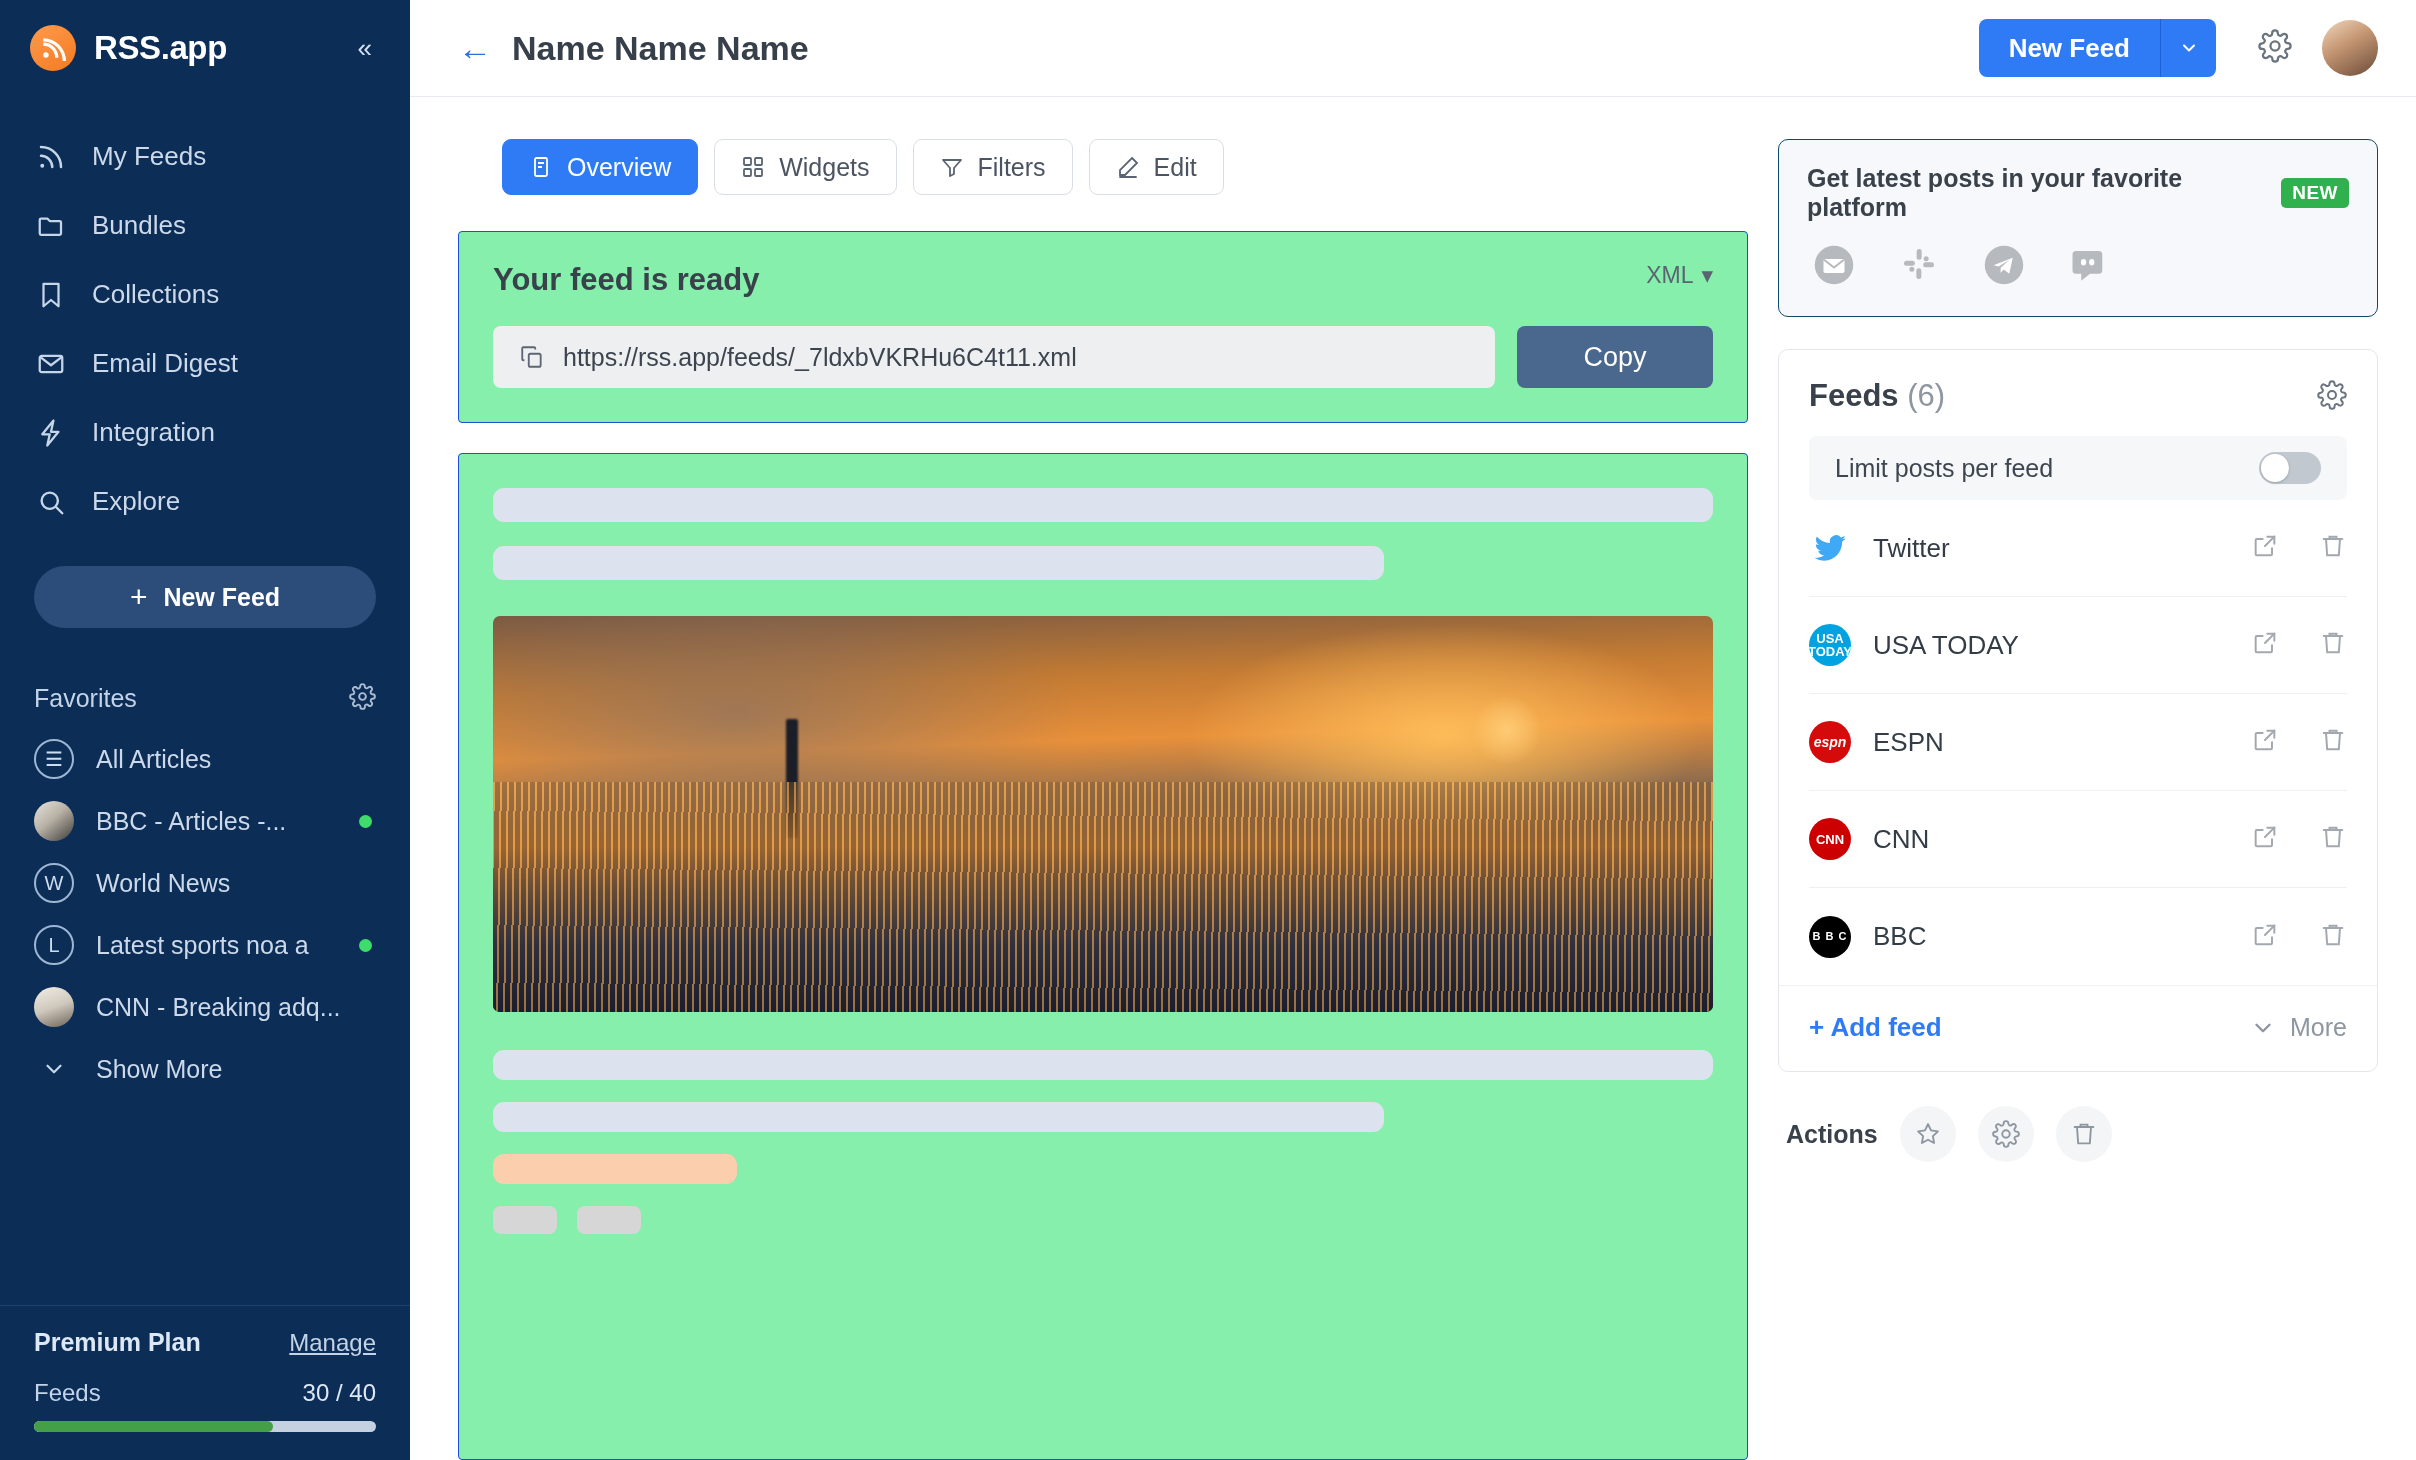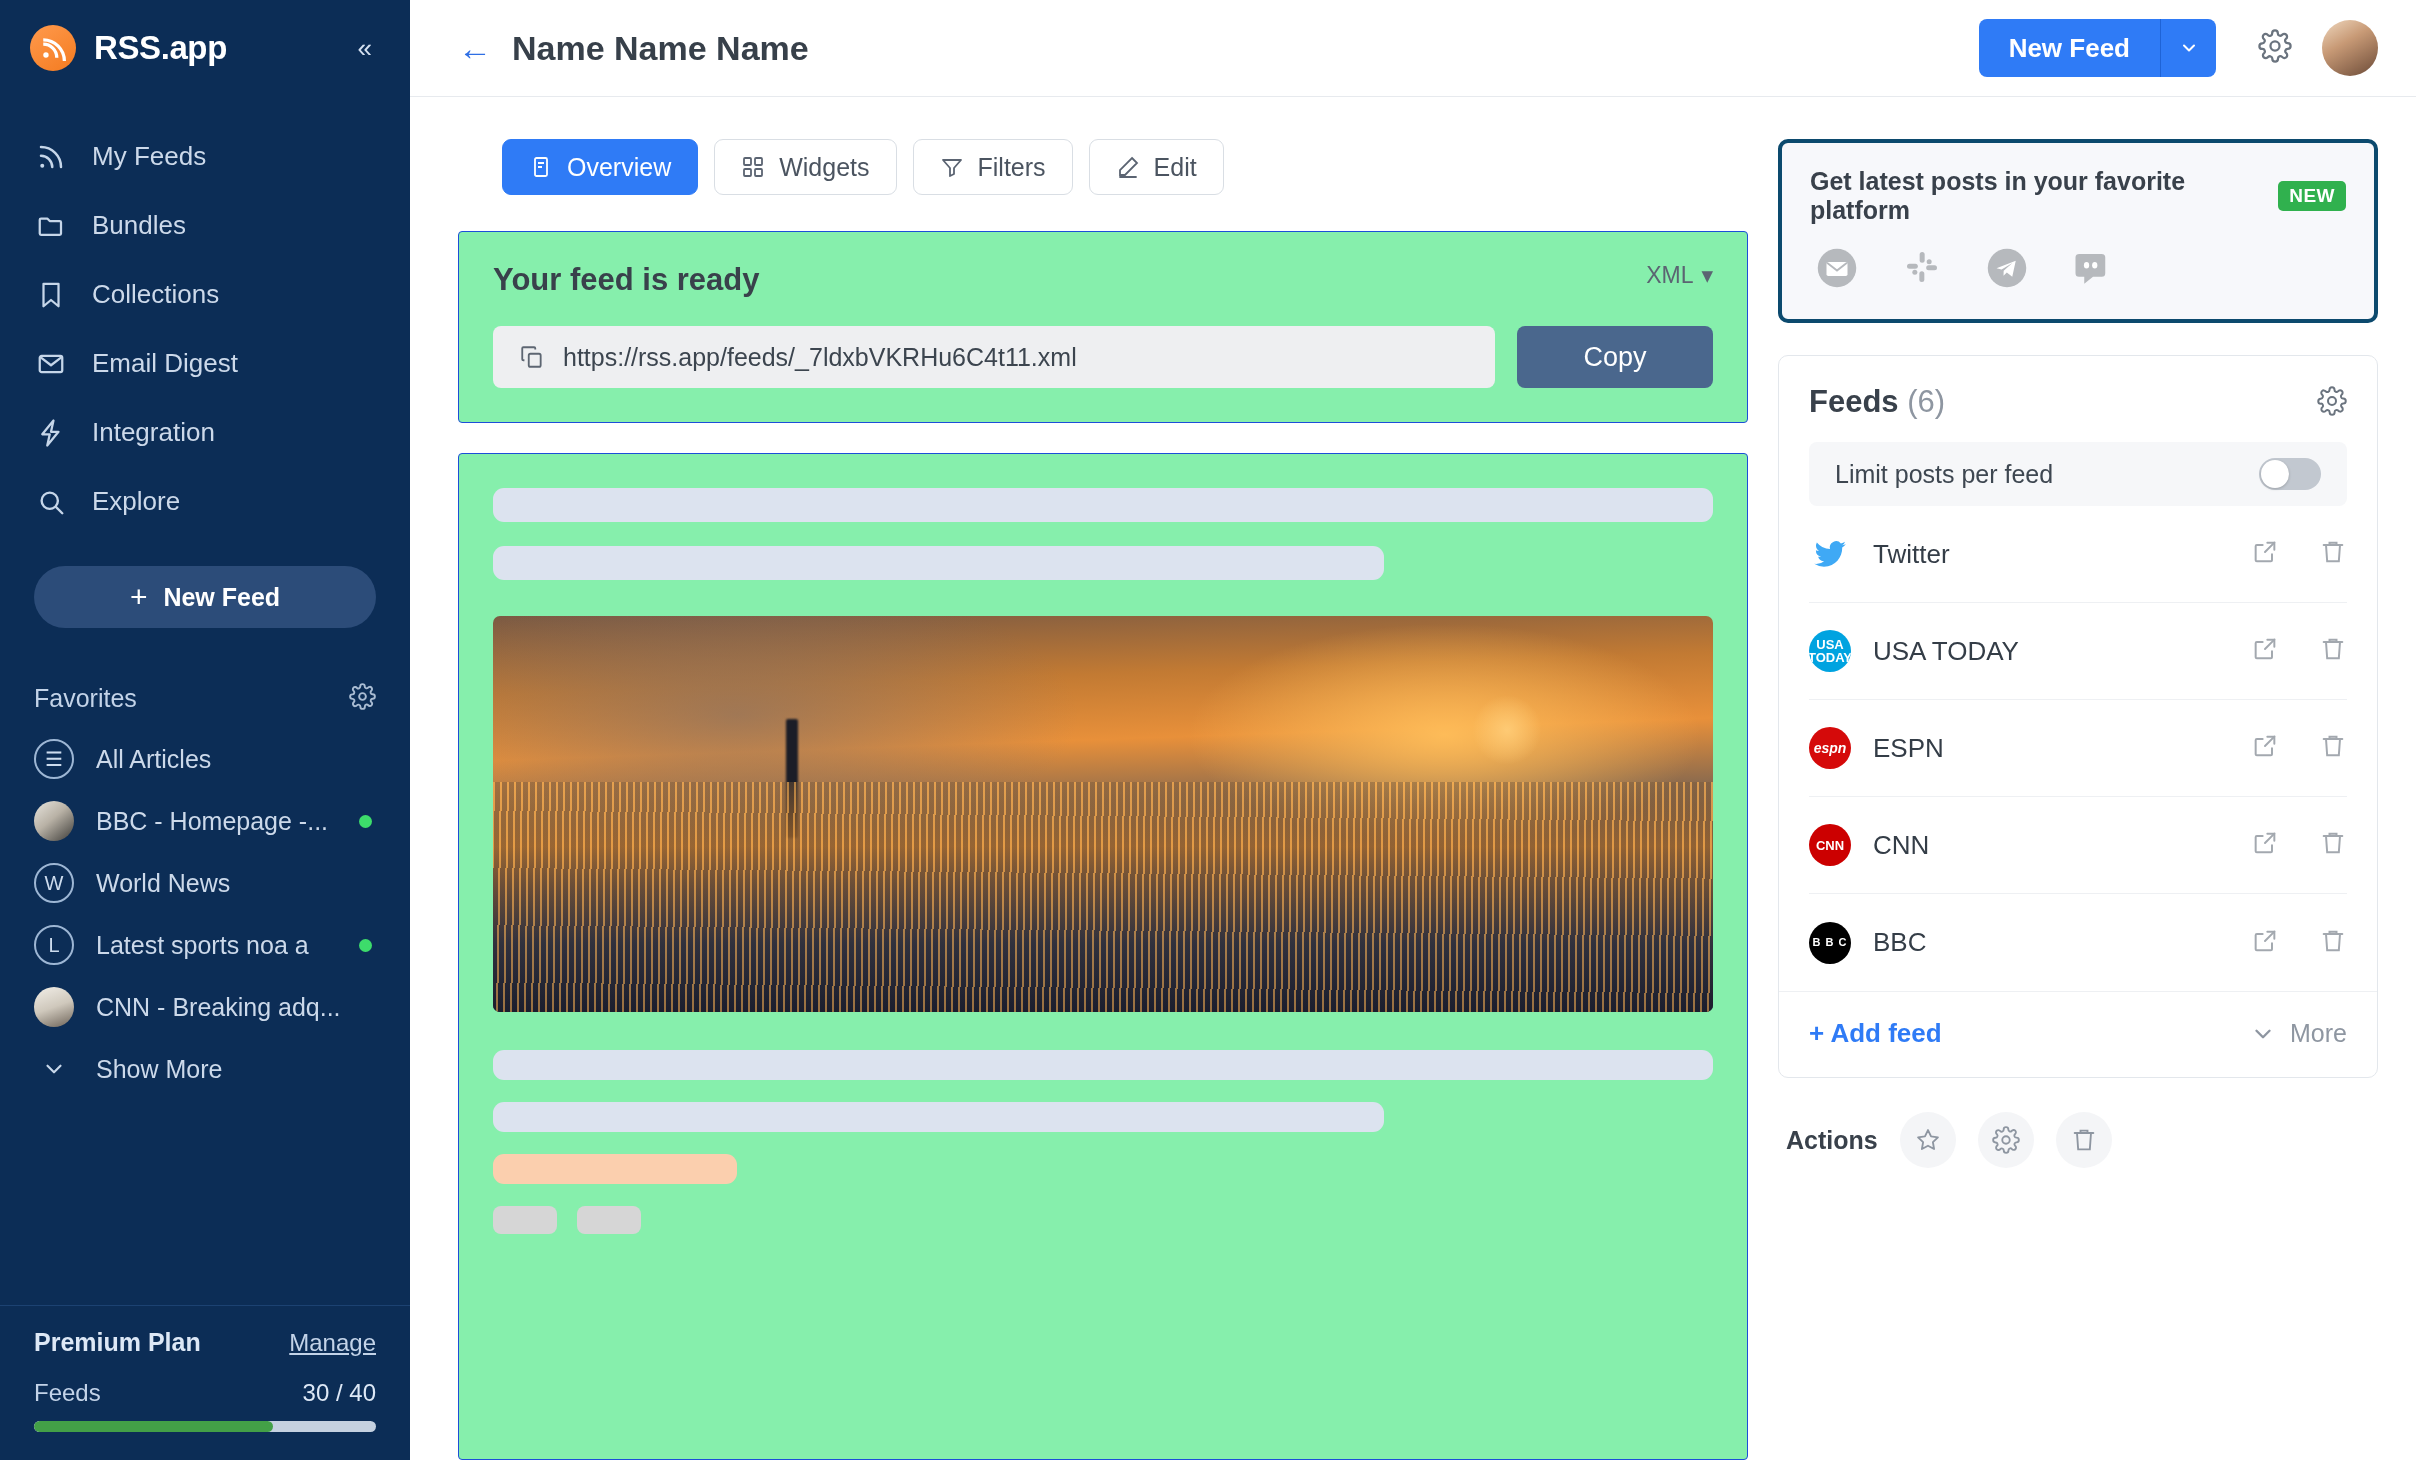--- a/index.html
+++ b/index.html
@@ -191,21 +191,21 @@
     border-radius: 50%; background: radial-gradient(circle, rgba(255,205,120,.9), rgba(255,180,70,0) 70%);
   }
   .sk.line-3 { height: 30px; width: 100%; margin-top: 38px; }
   .sk.line-4 { height: 30px; width: 73%; margin-top: 22px; }
   .sk.bar-orange { height: 30px; width: 20%; margin-top: 22px; background: #fbcfae; }
   .sk-chips { display: flex; gap: 20px; margin-top: 22px; }
   .sk.chip { height: 28px; width: 64px; background: #d6d6d6; border-radius: 8px; }
 
   
   .platform {
-    background: #f7f8fb; border: 4px solid #0c4a6e; border-radius: 10px;
+    background: #f7f8fb; border: 1px solid #0c4a6e; border-radius: 10px;
     padding: 24px 28px 26px;
   }
   .pf-head { display: flex; align-items: center; gap: 16px; }
   .pf-title { font-size: 25px; font-weight: bold; color: #39414b; }
   .badge-new {
     background: #30b14e; color: #fff; font-size: 19px; font-weight: bold;
     border-radius: 5px; padding: 4px 11px; letter-spacing: .5px;
   }
   .pf-icons { display: flex; gap: 44px; margin-top: 22px; padding-left: 6px; }
   .pf-ic { cursor: pointer; }
@@ -347,21 +347,21 @@
       </span>
     </div>
 
     <div class="fav-list">
       <div class="fav-item">
         <span class="fav-av ring">☰</span>
         <span class="fav-label">All Articles</span>
       </div>
       <div class="fav-item">
         <span class="fav-av photo-bbc"></span>
-        <span class="fav-label">BBC - Homepage -...</span>
+        <span class="fav-label">BBC - Articles -...</span>
         <span class="fav-dot"></span>
       </div>
       <div class="fav-item">
         <span class="fav-av ring">W</span>
         <span class="fav-label">World News</span>
       </div>
       <div class="fav-item">
         <span class="fav-av ring">L</span>
         <span class="fav-label">Latest sports noa a</span>
         <span class="fav-dot"></span>

